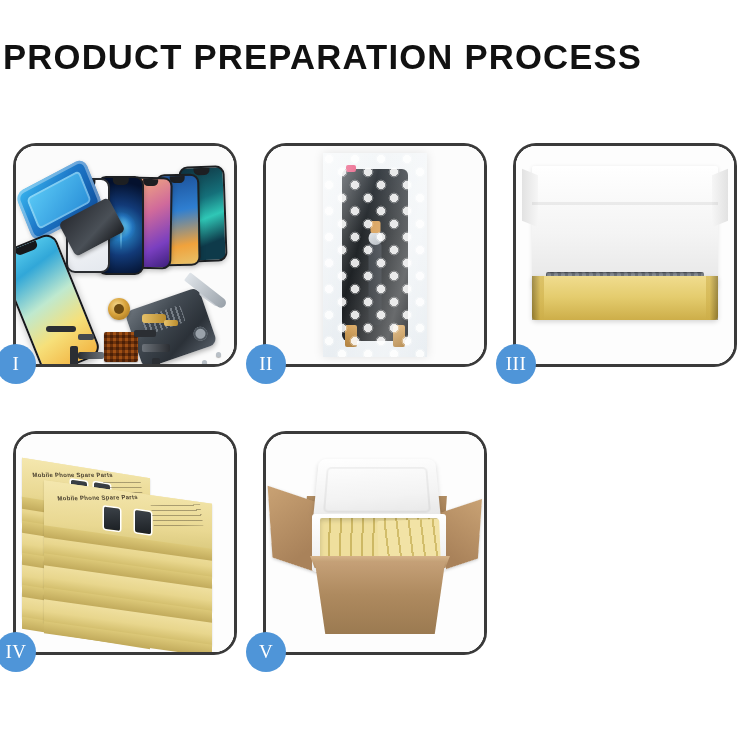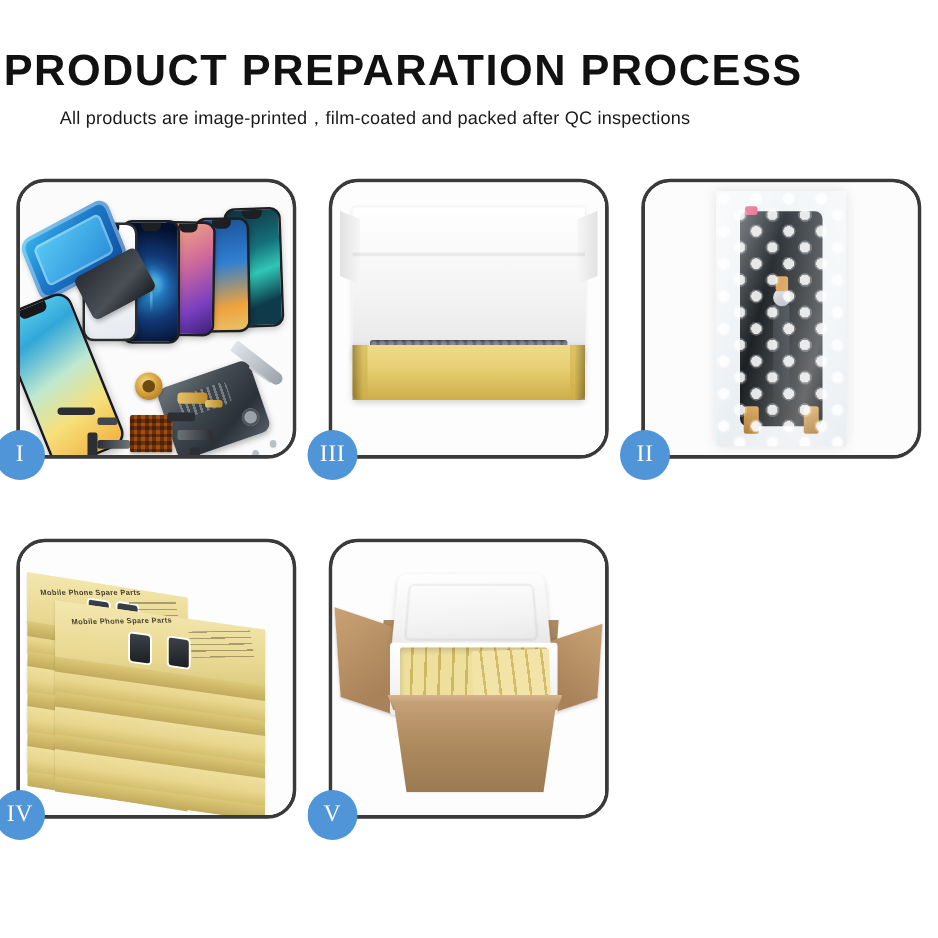--- a/index.html
+++ b/index.html
@@ -512,21 +512,20 @@
     background: radial-gradient(ellipse at center, rgba(0,0,0,.16), rgba(0,0,0,0) 70%);
   }
 </style>
 </head>
 <body>
 
 <div id="page">
 
   <div id="header">
     <div id="title">PRODUCT PREPARATION PROCESS</div>
-    <div id="subtitle">All products are image-printed，film-coated and packed after QC inspections</div>
   </div>
 
   <div id="grid">
 
     <div class="panel">
       <div class="panel-inner">
         <div class="scene">
           <div class="p1-bg"></div>
 
           <div class="ph ph-a"></div>
@@ -558,50 +557,50 @@
           <div class="part pr13"></div>
           <div class="part pr14"></div>
           <div class="part pr15"></div>
           <div class="screw sc1"></div>
 
           <div class="screw sc4"></div>
           <div class="tweezer"></div>
         </div>
       </div>
       <div class="badge">I</div>
-    </div>
-
-    <div class="panel">
-      <div class="panel-inner">
-        <div class="scene">
-          <div class="p3-bg"></div>
-          <div class="box3-lid"></div>
-          <div class="lid-crease"></div>
-          <div class="foam3"></div>
-          <div class="box3-tray"></div>
-        </div>
-      </div>
-      <div class="badge">III</div>
     </div>
 
     <div class="panel">
       <div class="panel-inner">
         <div class="scene">
           <div class="p2-bg"></div>
           <div class="bubble-bag">
             <div class="screen-in"></div>
             <div class="flexcable"></div>
             <div class="conn-l"></div>
             <div class="conn-r"></div>
             <div class="bubbles"></div>
             <div class="bag-sheen"></div>
           </div>
         </div>
       </div>
       <div class="badge">II</div>
+    </div>
+
+    <div class="panel">
+      <div class="panel-inner">
+        <div class="scene">
+          <div class="p3-bg"></div>
+          <div class="box3-lid"></div>
+          <div class="lid-crease"></div>
+          <div class="foam3"></div>
+          <div class="box3-tray"></div>
+        </div>
+      </div>
+      <div class="badge">III</div>
     </div>
 
     <div class="panel">
       <div class="panel-inner">
         <div class="scene">
           <div class="p4-bg"></div>
           <div class="stack">
             <div class="kbox sb5">
                 <div class="side"></div>
               </div>

